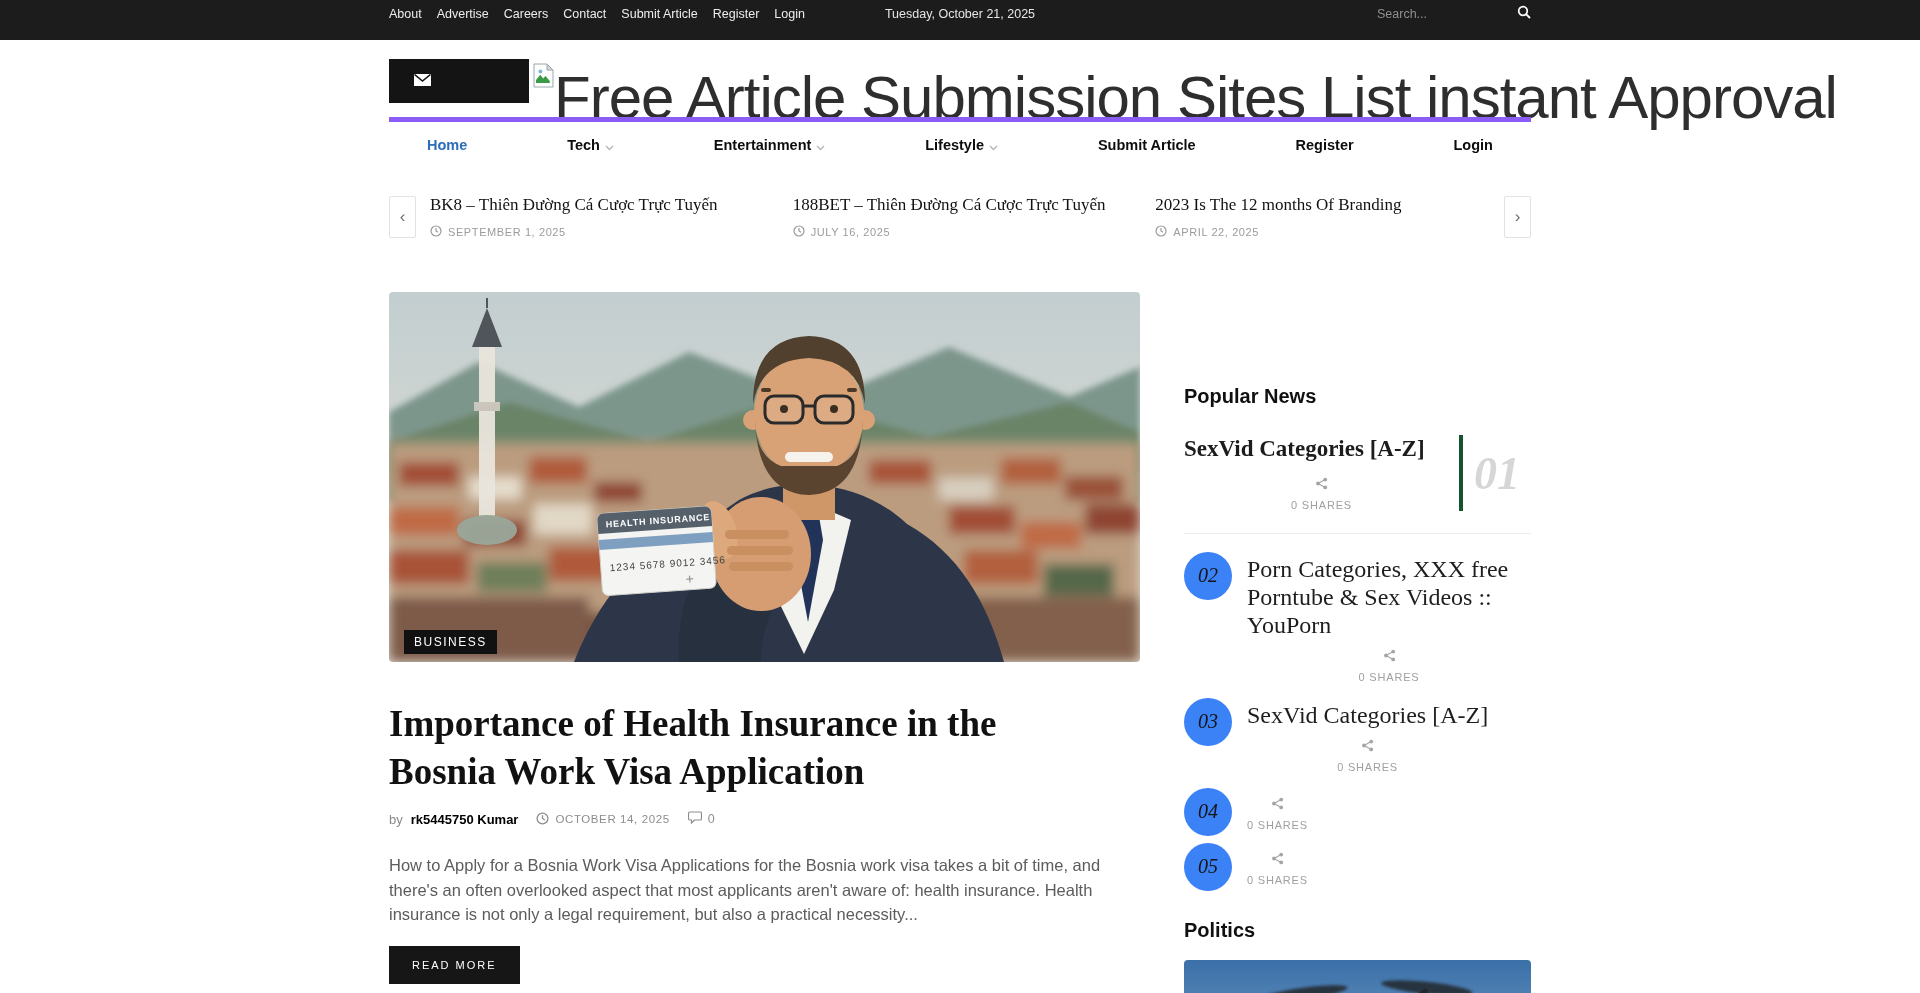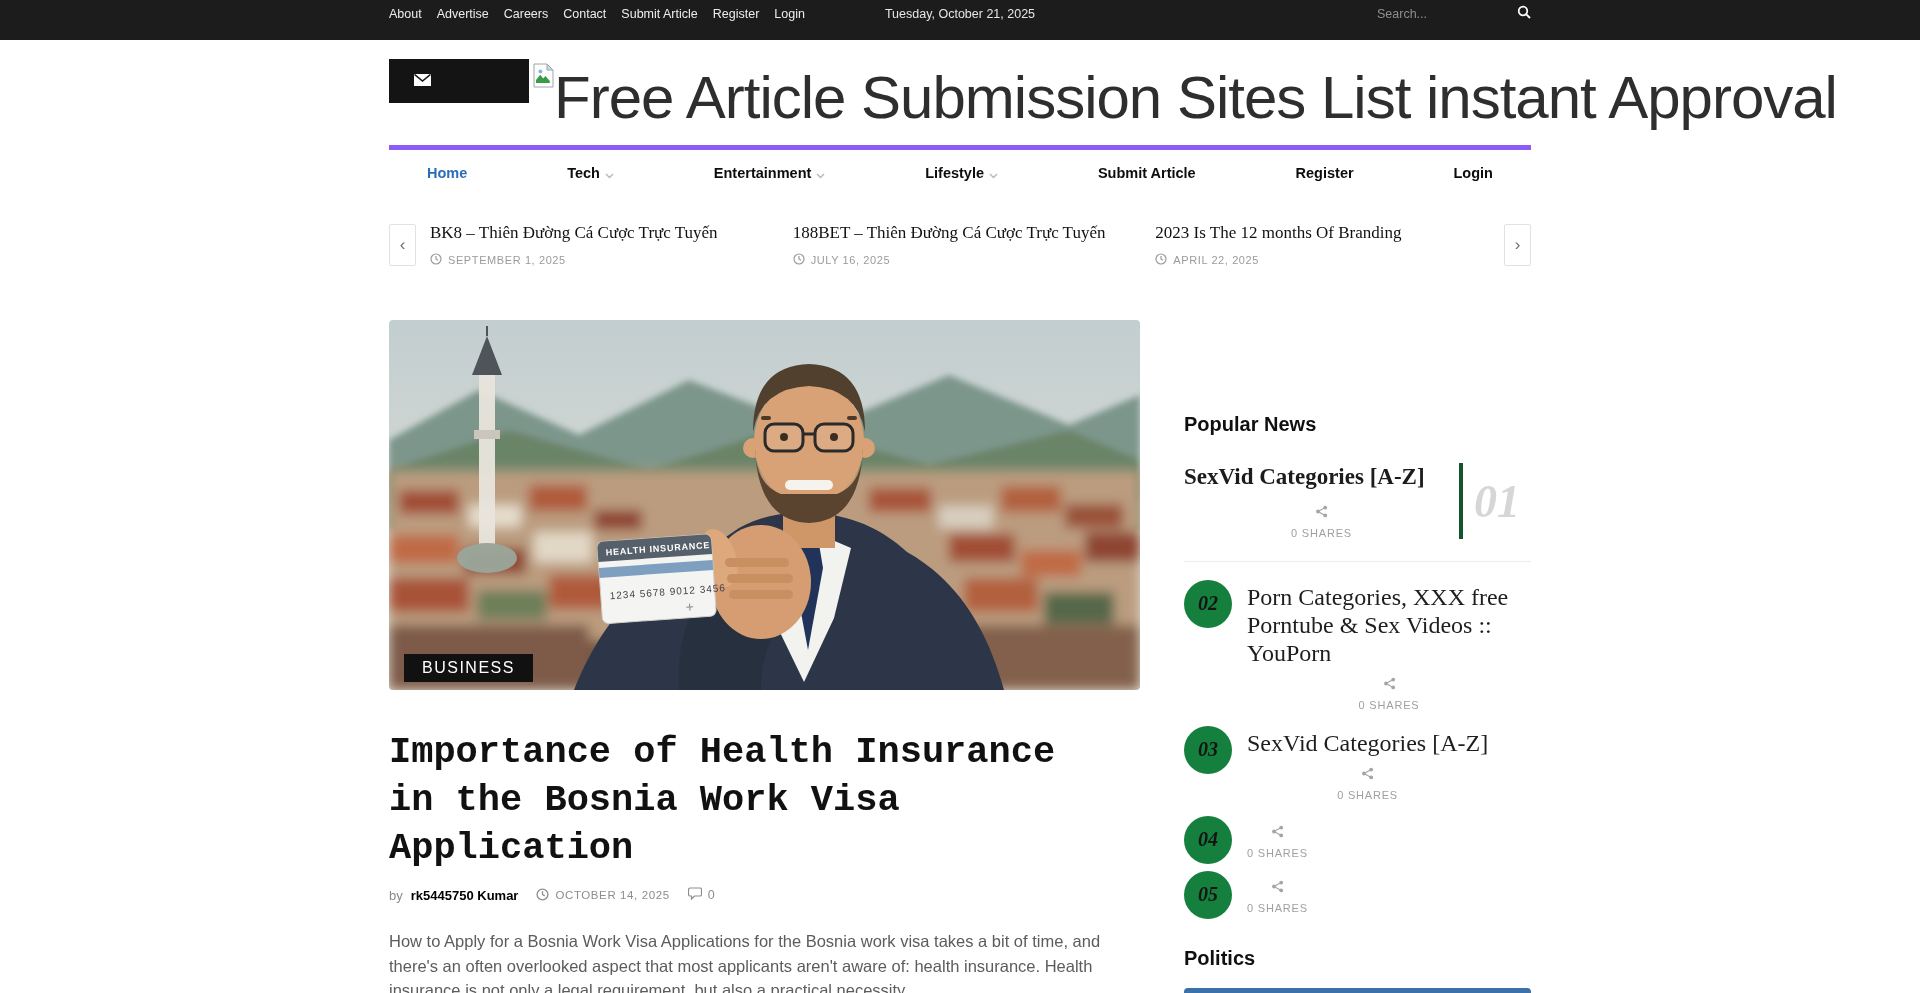--- a/index.html
+++ b/index.html
@@ -12,21 +12,21 @@
   .topbar .container { height:27px; display:flex; align-items:center; }
   .topbar-links { display:flex; gap:15px; }
   .topbar-links a { color:#ededed; font-size:12.5px; text-decoration:none; }
   .topbar-date { position:absolute; left:0; right:0; text-align:center; color:#e6e6e6; font-size:12.5px; pointer-events:none; }
   .topbar-search { margin-left:auto; display:flex; align-items:center; z-index:2; }
   .topbar-search input { background:transparent; border:0; outline:none; color:#fff; font-size:12.5px; width:130px; }
   .topbar-search input::placeholder { color:#8f8f8f; }
   .search-btn { background:none; border:0; cursor:pointer; margin-left:10px; display:flex; }
 
   
-  .header { background:#fff; height:105px; }
+  .header { background:#fff; height:77px; }
   .header .container { overflow:visible; }
   .logo-row { display:flex; align-items:flex-start; padding-top:19px; }
   .mail-box { width:140px; height:44px; background:#141414; display:flex; align-items:center; padding-left:25px; flex:none; cursor:pointer; }
   .logo-link { display:flex; align-items:flex-start; margin-left:4px; text-decoration:none; }
   .broken-img { margin-top:4px; flex:none; }
   .logo-alt { font-size:60px; line-height:1; margin-top:9px; color:#2e2e2e; letter-spacing:-1px; white-space:nowrap; }
 
   
   .navbar .container { border-top:5px solid #8b5cf6; }
   .nav-row { display:flex; justify-content:space-between; align-items:center; height:46px; padding:0 38px; }
@@ -48,23 +48,23 @@
 
   
   .main { margin-top:53px; }
   .main .container { display:flex; gap:44px; }
   .content-col { width:751px; flex:none; }
   .sidebar { width:347px; flex:none; padding-top:93px; }
 
   
   .hero { position:relative; width:751px; height:370px; border-radius:4px; overflow:hidden; cursor:pointer; }
   .hero svg { display:block; }
-  .cat-badge { position:absolute; left:15px; bottom:8px; background:#111; color:#fff; font-size:16px;
-    letter-spacing:1.5px; padding:5px 18px; cursor:pointer; }
-  .post-title { font-family:Liberation Mono, monospace; font-size:37px; line-height:48px; font-weight:700;
+  .cat-badge { position:absolute; left:15px; bottom:8px; background:#111; color:#fff; font-size:12px;
+    letter-spacing:1.5px; padding:5px 10px; cursor:pointer; }
+  .post-title { font-family:Liberation Serif, serif; font-size:37px; line-height:48px; font-weight:700;
     color:#111; margin-top:38px; max-width:720px; }
   .post-title a { color:inherit; text-decoration:none; }
   .byline { display:flex; align-items:center; gap:8px; margin-top:15px; font-size:13px; color:#8a8a8a; }
   .byline .author { color:#000; font-weight:700; text-decoration:none; }
   .byline .meta { display:flex; align-items:center; gap:6px; margin-left:10px; font-size:11.5px;
     letter-spacing:.6px; color:#8d8d8d; }
   .byline .comments { display:flex; align-items:center; gap:6px; margin-left:10px; font-size:12.5px;
     color:#8d8d8d; text-decoration:none; }
   .excerpt { margin-top:26px; font-size:16.5px; line-height:24.5px; color:#5c5c5c; max-width:740px; }
   .read-more { display:inline-block; margin-top:19px; background:#161616; color:#fff; font-size:11px;
@@ -74,23 +74,23 @@
   .side-heading { font-size:20px; font-weight:700; color:#101010; }
   .feat-item { display:flex; margin-top:27px; }
   .feat-left { flex:1; }
   .feat-title { font-family:"Liberation Serif", serif; font-size:23px; font-weight:700; color:#1c1c1c;
     text-decoration:none; display:block; line-height:1.2; }
   .shares { display:flex; align-items:center; gap:7px; color:#a0a0a0; font-size:11px; letter-spacing:.8px; margin-top:14px;flex-direction:column; }
   .feat-rank { width:72px; flex:none; border-left:4px solid #14532d; display:flex; align-items:center; justify-content:center; }
   .rank-big { font-family:"Liberation Serif", serif; font-style:italic; font-weight:700; font-size:46px; color:#d6d6d6; }
   .side-divider { border:0; border-top:1px solid #ececec; margin:22px 0 18px; }
   .rank-item { display:flex; gap:15px; margin-bottom:15px; }
-  .rank-circle { width:48px; height:48px; border-radius:50%; background:#15803d; flex:none;
+  .rank-circle { width:48px; height:48px; border-radius:50%; background:#3b82f6; flex:none;
     display:flex; align-items:center; justify-content:center;
-    font-family:"Liberation Serif", serif; font-style:italic; font-weight:700; font-size:20px; color:#141414; }
+    font-family:"Liberation Serif", serif; font-style:italic; font-weight:400; font-size:20px; color:#141414; }
   .rank-body { padding-top:3px; }
   .rank-title { font-family:"Liberation Serif", serif; font-size:24px; line-height:28px; color:#1e1e1e; text-decoration:none; display:block; }
   .rank-body .shares { margin-top:10px; }
   .politics-head { margin-top:28px; }
   .politics-img { margin-top:18px; width:347px; height:150px; border-radius:4px; overflow:hidden; cursor:pointer; }
 </style>
 </head>
 <body>
 
 <div class="topbar">

